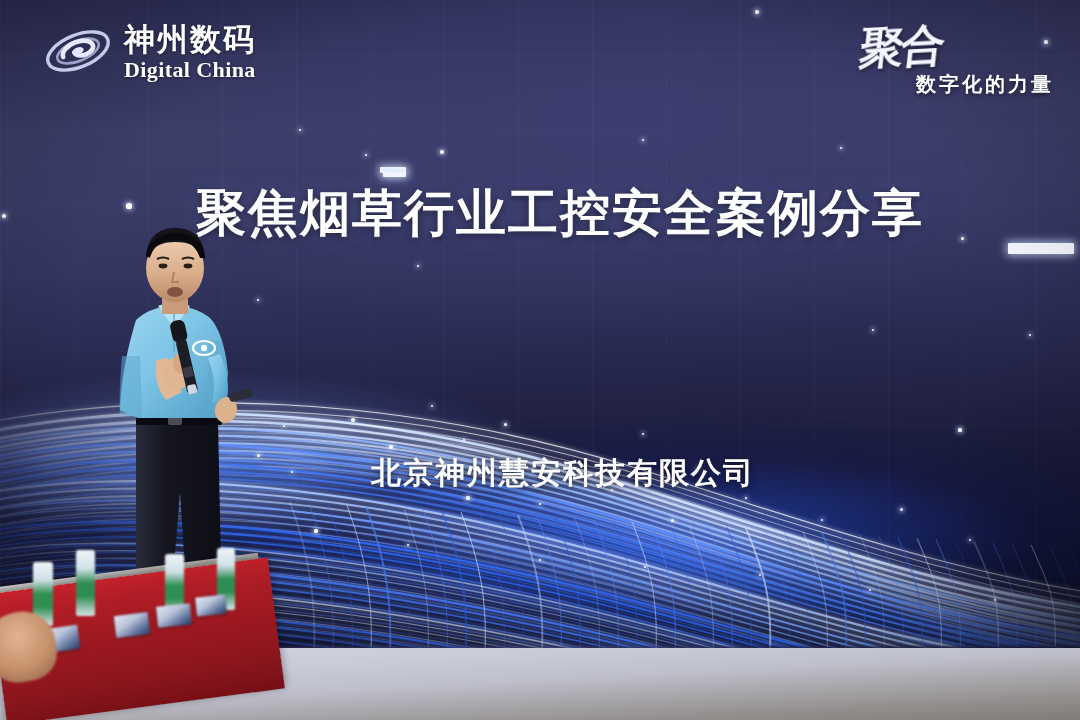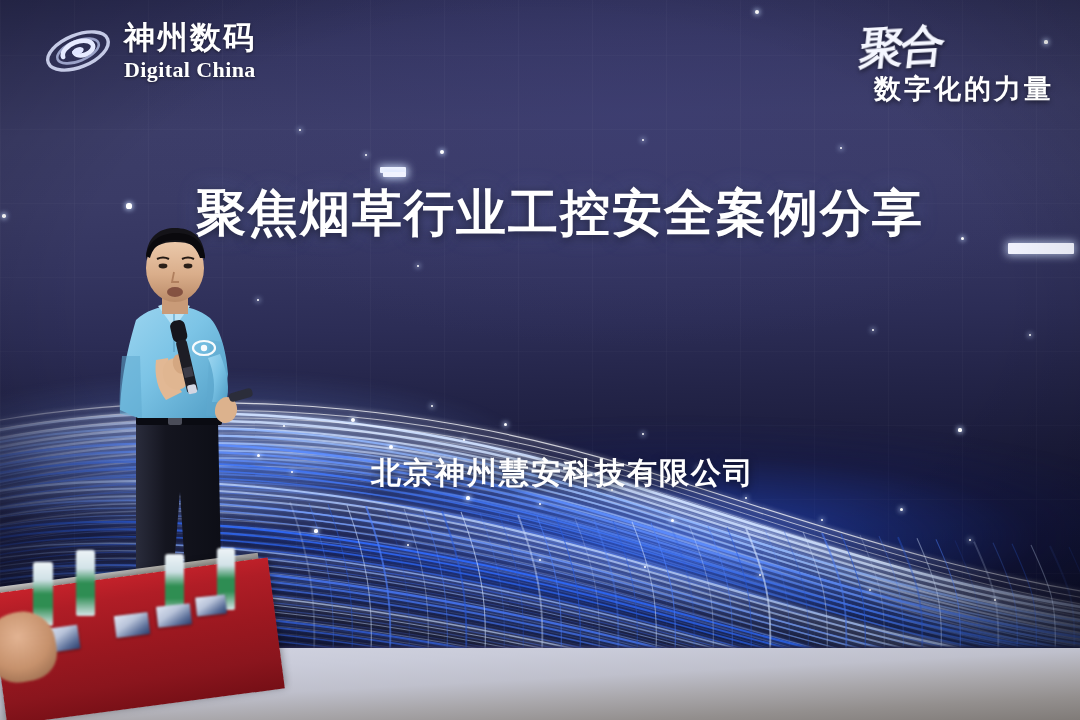--- a/index.html
+++ b/index.html
@@ -76,21 +76,21 @@
 
   
   .logo-dc {
     position:absolute; left:42px; top:20px;
     display:flex; align-items:center; gap:10px;
   }
   .dc-mark { width:72px; height:62px; flex:0 0 auto; }
   .dc-words { display:flex; flex-direction:column; line-height:1; padding-top:3px; }
   .dc-cn {
     font-size:31px; font-weight:700; color:#ffffff; letter-spacing:2px;
-    font-family:Liberation Mono, monospace;
+    font-family:Liberation Serif, serif;
     text-shadow:0 1px 3px rgba(0,0,0,.5);
   }
   .dc-en {
     font-size:22px; font-weight:700; color:#ffffff; letter-spacing:.4px;
     margin-top:4px; font-family:"Liberation Serif", serif;
     text-shadow:0 1px 3px rgba(0,0,0,.5);
   }
 
   
   .logo-theme {
@@ -101,21 +101,21 @@
     font-size:44px; font-weight:700; color:#f4f6ff;
     font-family:"DejaVu Sans","Liberation Sans",sans-serif;
     letter-spacing:-3px;
     transform:skewX(-9deg) rotate(-3deg);
     display:inline-block;
     margin-right:112px;
     text-shadow:1px 2px 5px rgba(0,0,0,.55);
     filter:blur(.25px);
   }
   .theme-sub {
-    font-size:27px; font-weight:700; color:#ffffff;
+    font-size:20px; font-weight:700; color:#ffffff;
     font-family:"DejaVu Sans","Liberation Sans",sans-serif;
     letter-spacing:3px; margin-top:-6px;
     text-shadow:0 2px 5px rgba(0,0,0,.55);
     text-align:right;
   }
 
   
   .slide-title {
     position:absolute; left:0; right:0; top:180px;
     text-align:center;

